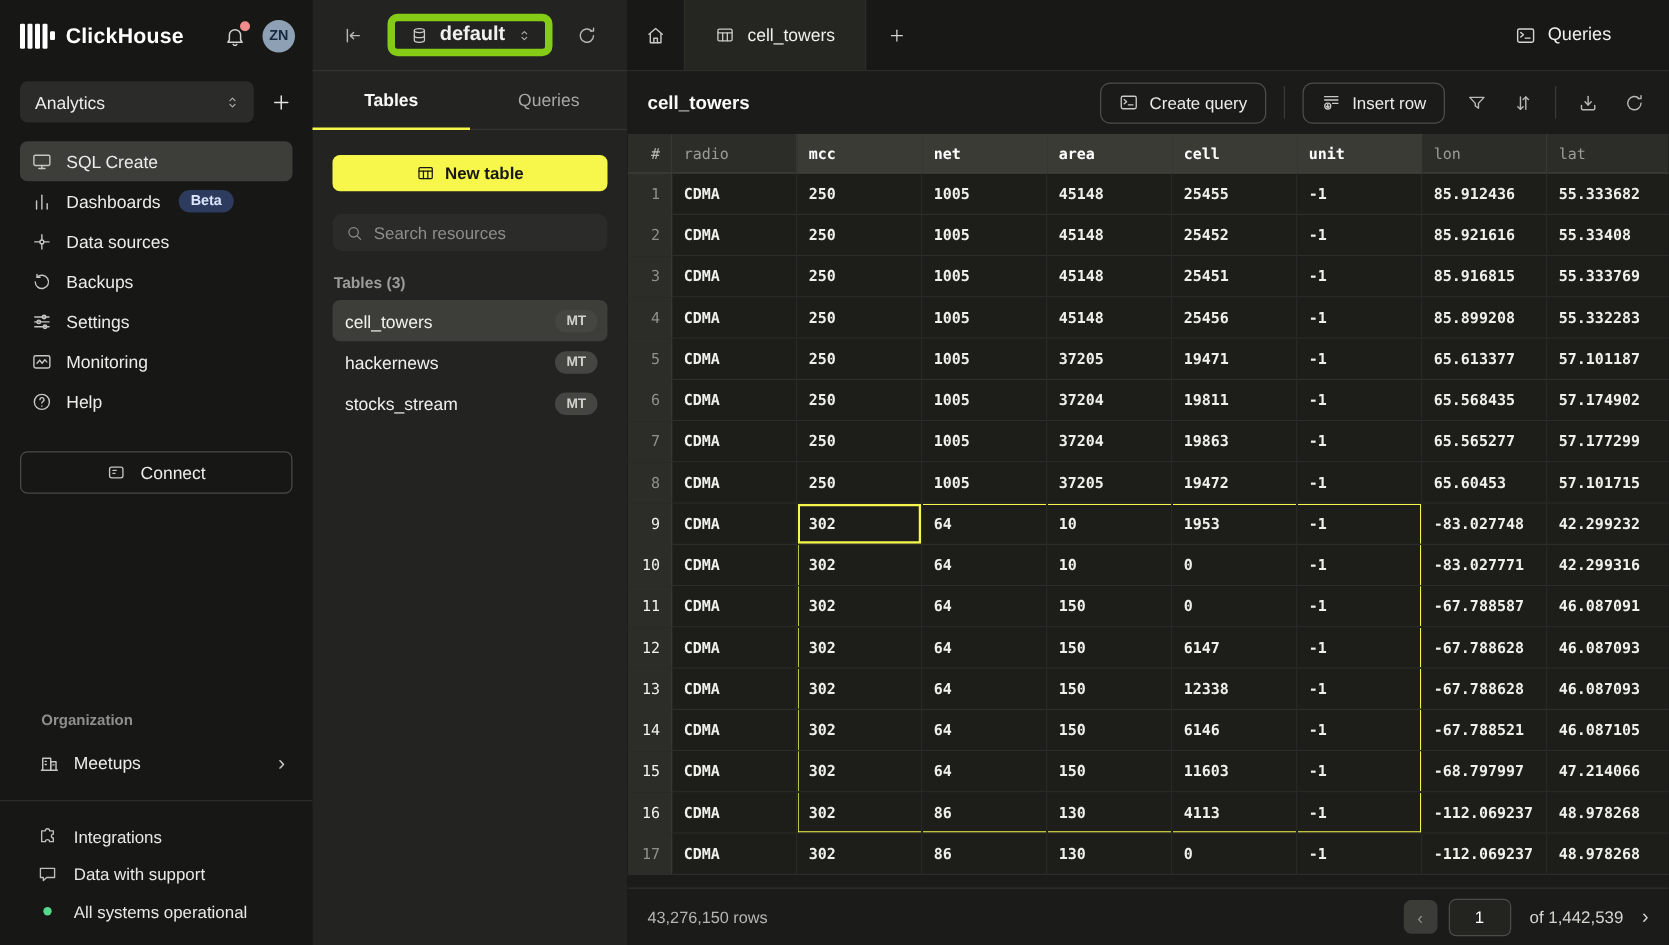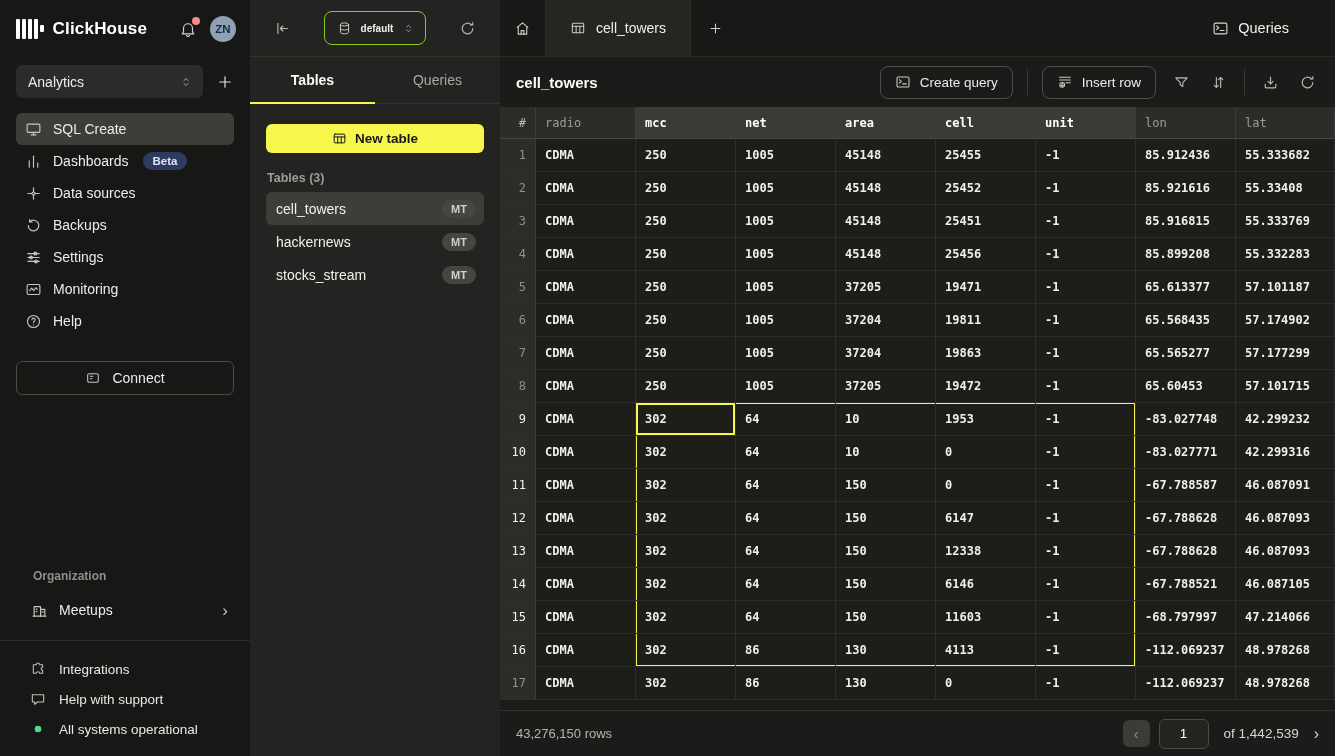--- a/index.html
+++ b/index.html
@@ -43,21 +43,21 @@
   #sb-footer{padding:13px 16px 12px 30px;}
   .foot-item{height:30px;display:flex;align-items:center;gap:13px;font-size:13.5px;color:#e8e8e4;}
   .foot-ico{color:#c0c0bc;display:flex;width:16px;justify-content:center;}
   .foot-ico svg{width:16px;height:16px;}
 
   
   .explorer{flex:0 0 250px;background:#232321;display:flex;flex-direction:column;}
   .ex-head{height:57px;flex:0 0 auto;display:flex;align-items:center;justify-content:space-between;padding:0 24px;border-bottom:1px solid #33332f;}
   .ibtn{background:none;border:none;color:#b8b8b4;display:flex;padding:0;}
   .ibtn svg{width:17px;height:17px;}
-  .db-select{height:34px;border:1px solid #84cc16;border-radius:8px;display:flex;align-items:center;gap:9px;padding:0 10px 0 12px;font-size:10px;font-weight:600;color:#f0f0ec;background:none;font-family:inherit;}
+  .db-select{height:34px;border:6px solid #84cc16;border-radius:8px;display:flex;align-items:center;gap:9px;padding:0 10px 0 12px;font-size:16px;font-weight:600;color:#f0f0ec;background:none;font-family:inherit;}
   .db-select .dbico{color:#c9c9c5;display:flex;} .db-select .dbico svg{width:15px;height:15px;}
   .db-select .chev{color:#b0b0ac;display:flex;} .db-select .chev svg{width:13px;height:13px;}
   .ex-tabs{height:47px;flex:0 0 auto;display:flex;border-bottom:1px solid #33332f;}
   .ex-tab{flex:1;display:flex;align-items:center;justify-content:center;font-size:14px;color:#a8a8a4;position:relative;}
   .ex-tab.active{color:#fafaf6;font-weight:600;}
   .ex-tab.active::after{content:"";position:absolute;left:0;right:0;bottom:-1px;height:2px;background:var(--accent);}
   .new-table-btn{margin:20px 16px 0;height:29px;border:none;border-radius:6px;background:var(--accent);color:#181816;font-size:13.5px;font-weight:600;display:flex;align-items:center;justify-content:center;gap:8px;font-family:inherit;}
   .new-table-btn svg{width:15px;height:15px;}
   .search-box{margin:18px 16px 0;height:30px;background:#2b2b29;border-radius:8px;display:flex;align-items:center;gap:8px;padding:0 10px;color:#8d8d89;}
   .search-box svg{width:15px;height:15px;}
@@ -261,21 +261,21 @@
             </svg>
           </span>
           <span>Integrations</span>
         </div>
         <div class="foot-item">
           <span class="foot-ico">
             <svg viewBox="0 0 24 24" fill="none" stroke="currentColor" stroke-width="1.6" stroke-linecap="round" stroke-linejoin="round">
               <path d="M3.5 5.5h17v11h-9.5L7 20.2v-3.7H3.5v-11z"></path>
             </svg>
           </span>
-          <span>Help with support</span>
+          <span>Data with support</span>
         </div>
         <div class="foot-item">
           <span class="foot-ico" style="color: rgb(84, 217, 140);">
             <svg viewBox="0 0 24 24">
               <circle cx="12" cy="12" r="5" fill="currentColor"></circle>
             </svg>
           </span>
           <span>All systems operational</span>
         </div>
       </div>
@@ -328,20 +328,29 @@
           <svg viewBox="0 0 24 24" fill="none" stroke="currentColor" stroke-width="1.6" stroke-linecap="round" stroke-linejoin="round">
             <rect x="3.5" y="5" width="17" height="14" rx="1.5"></rect>
             <path d="M3.5 9.5h17"></path>
             <path d="M9.2 9.5V19"></path>
             <path d="M14.8 9.5V19"></path>
           </svg>
         </span>
       <span>New table</span>
     </button>
 
+    <div class="search-box">
+      <span style="display:flex;">
+          <svg viewBox="0 0 24 24" fill="none" stroke="currentColor" stroke-width="1.6" stroke-linecap="round" stroke-linejoin="round">
+            <circle cx="11" cy="11" r="6"></circle>
+            <path d="M15.5 15.5 20 20"></path>
+          </svg>
+        </span>
+      <input placeholder="Search resources" style="">
+    </div>
 
     <div class="ex-heading">Tables (3)</div>
     <div id="tables-list">
         <div class="tbl-item selected">
           <span>cell_towers</span>
           <span class="mt-badge">MT</span>
         </div>
         <div class="tbl-item">
           <span>hackernews</span>
           <span class="mt-badge">MT</span>

